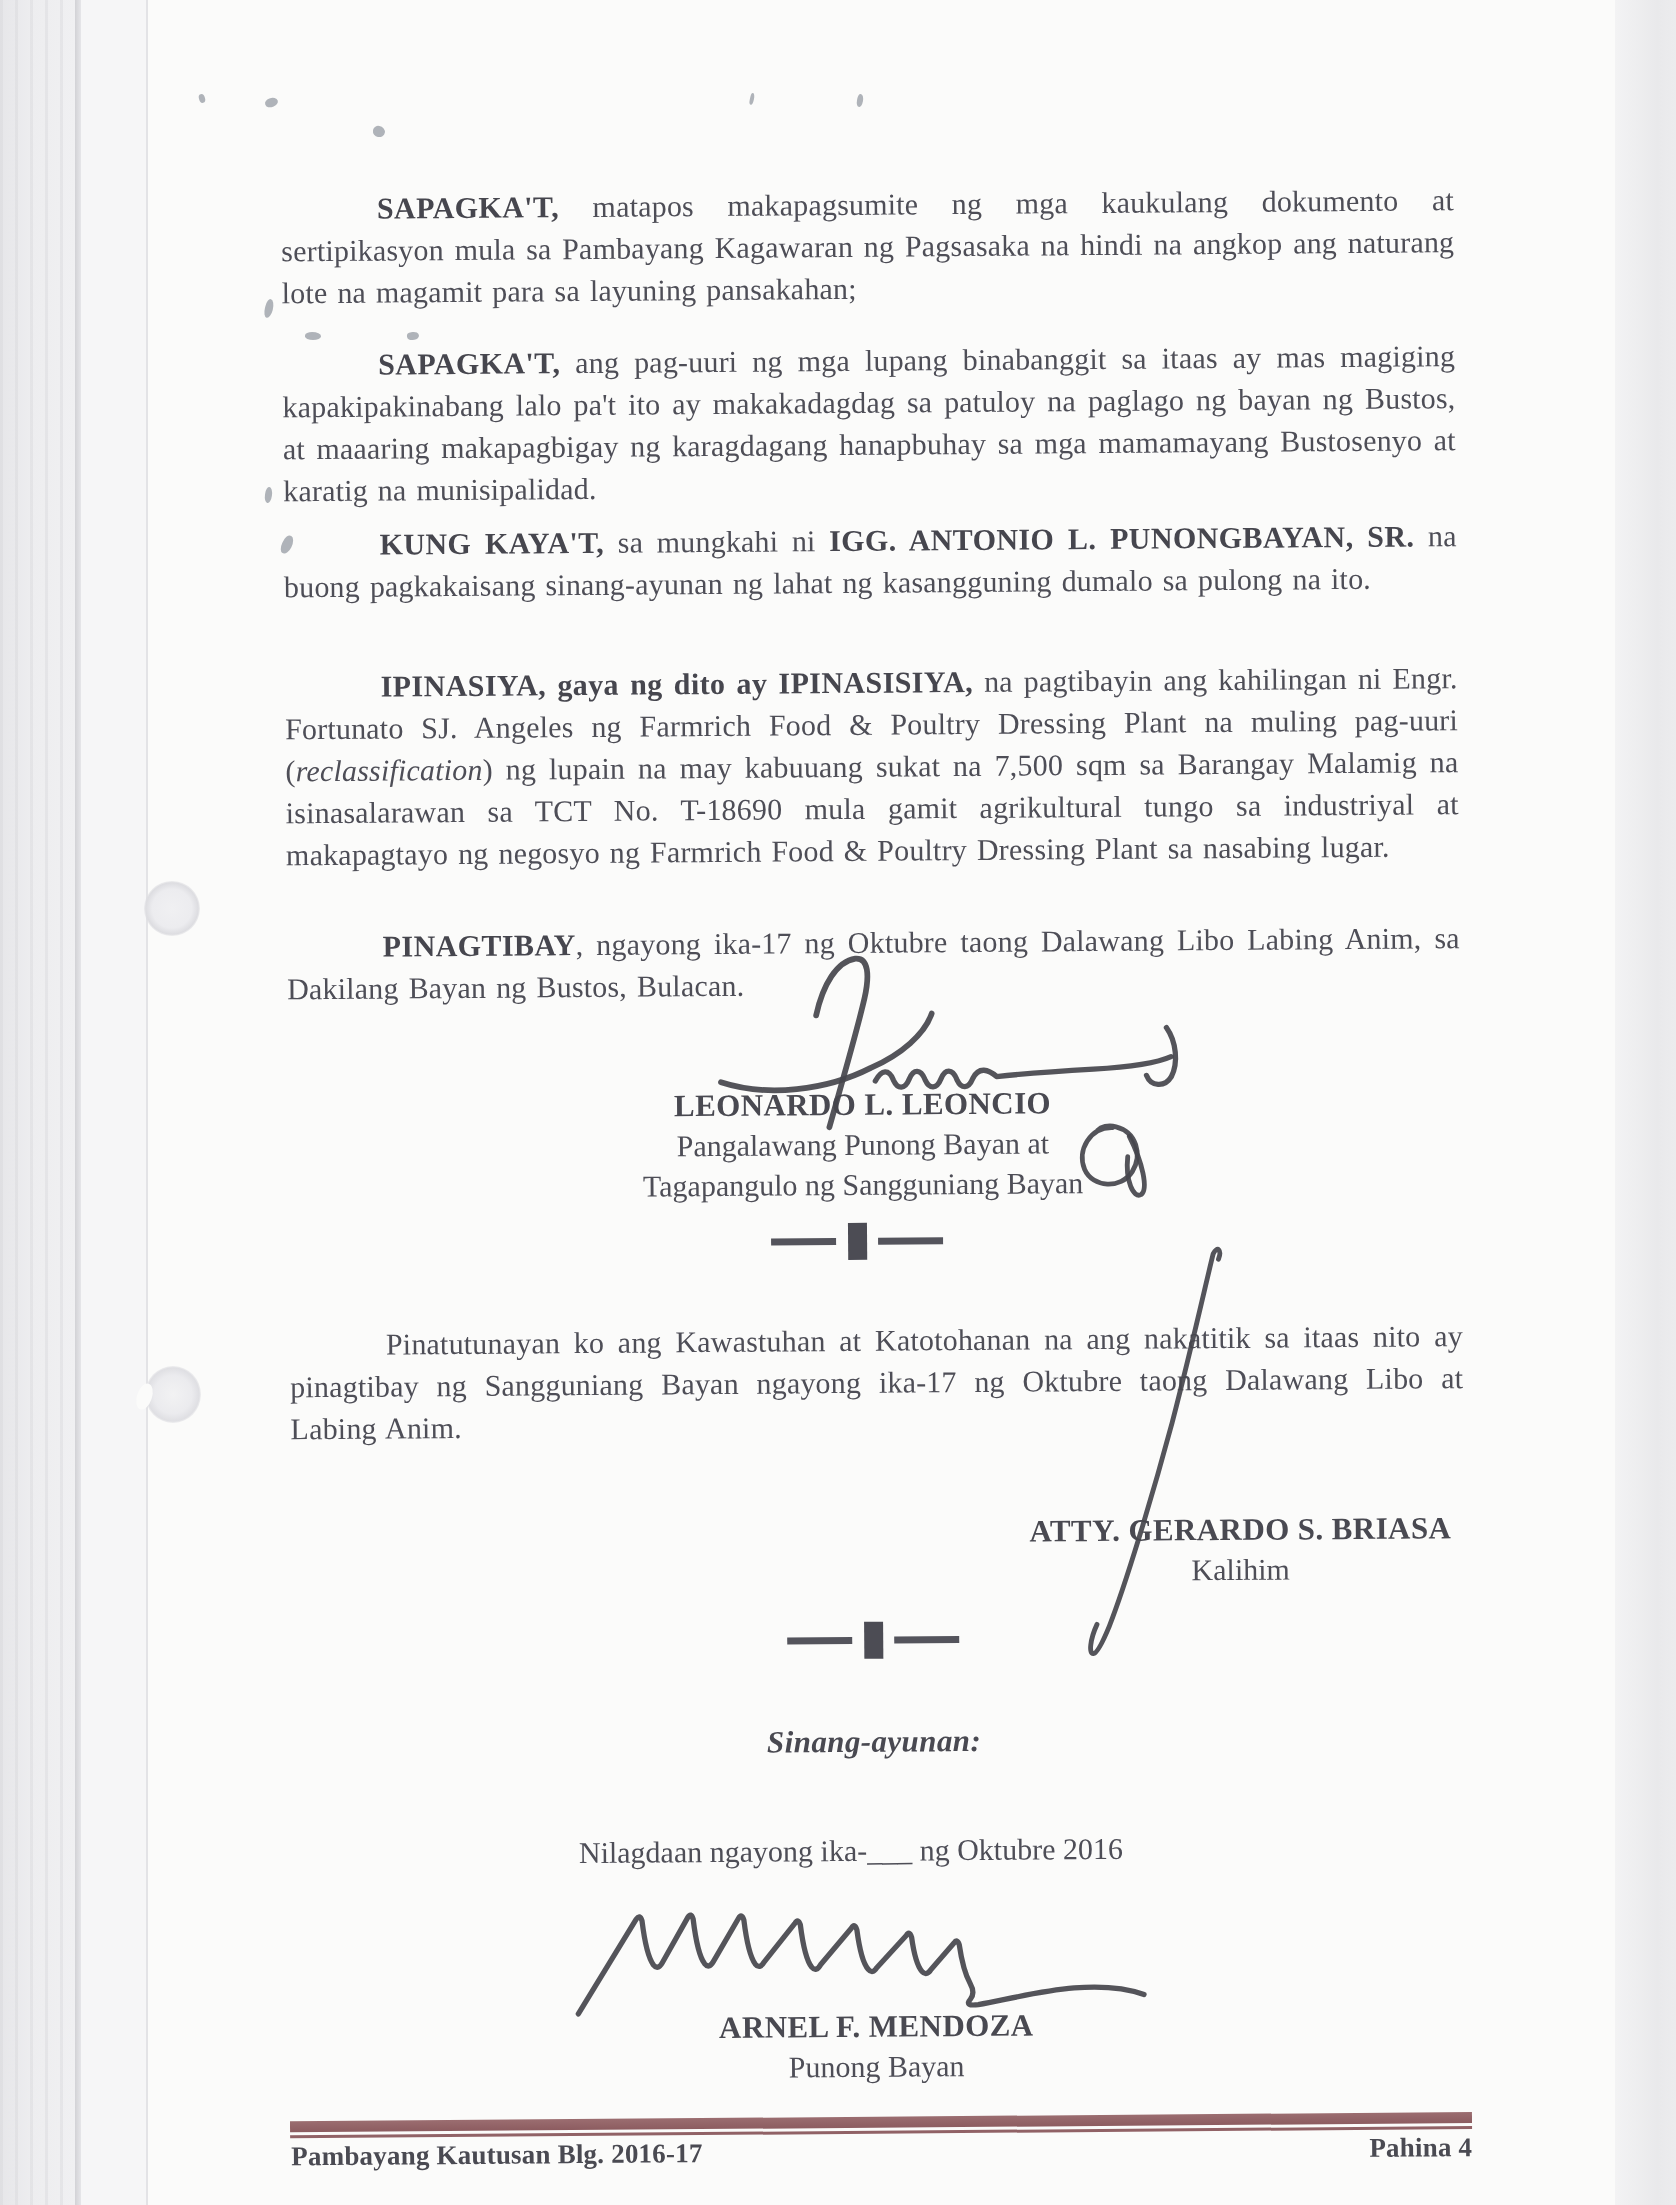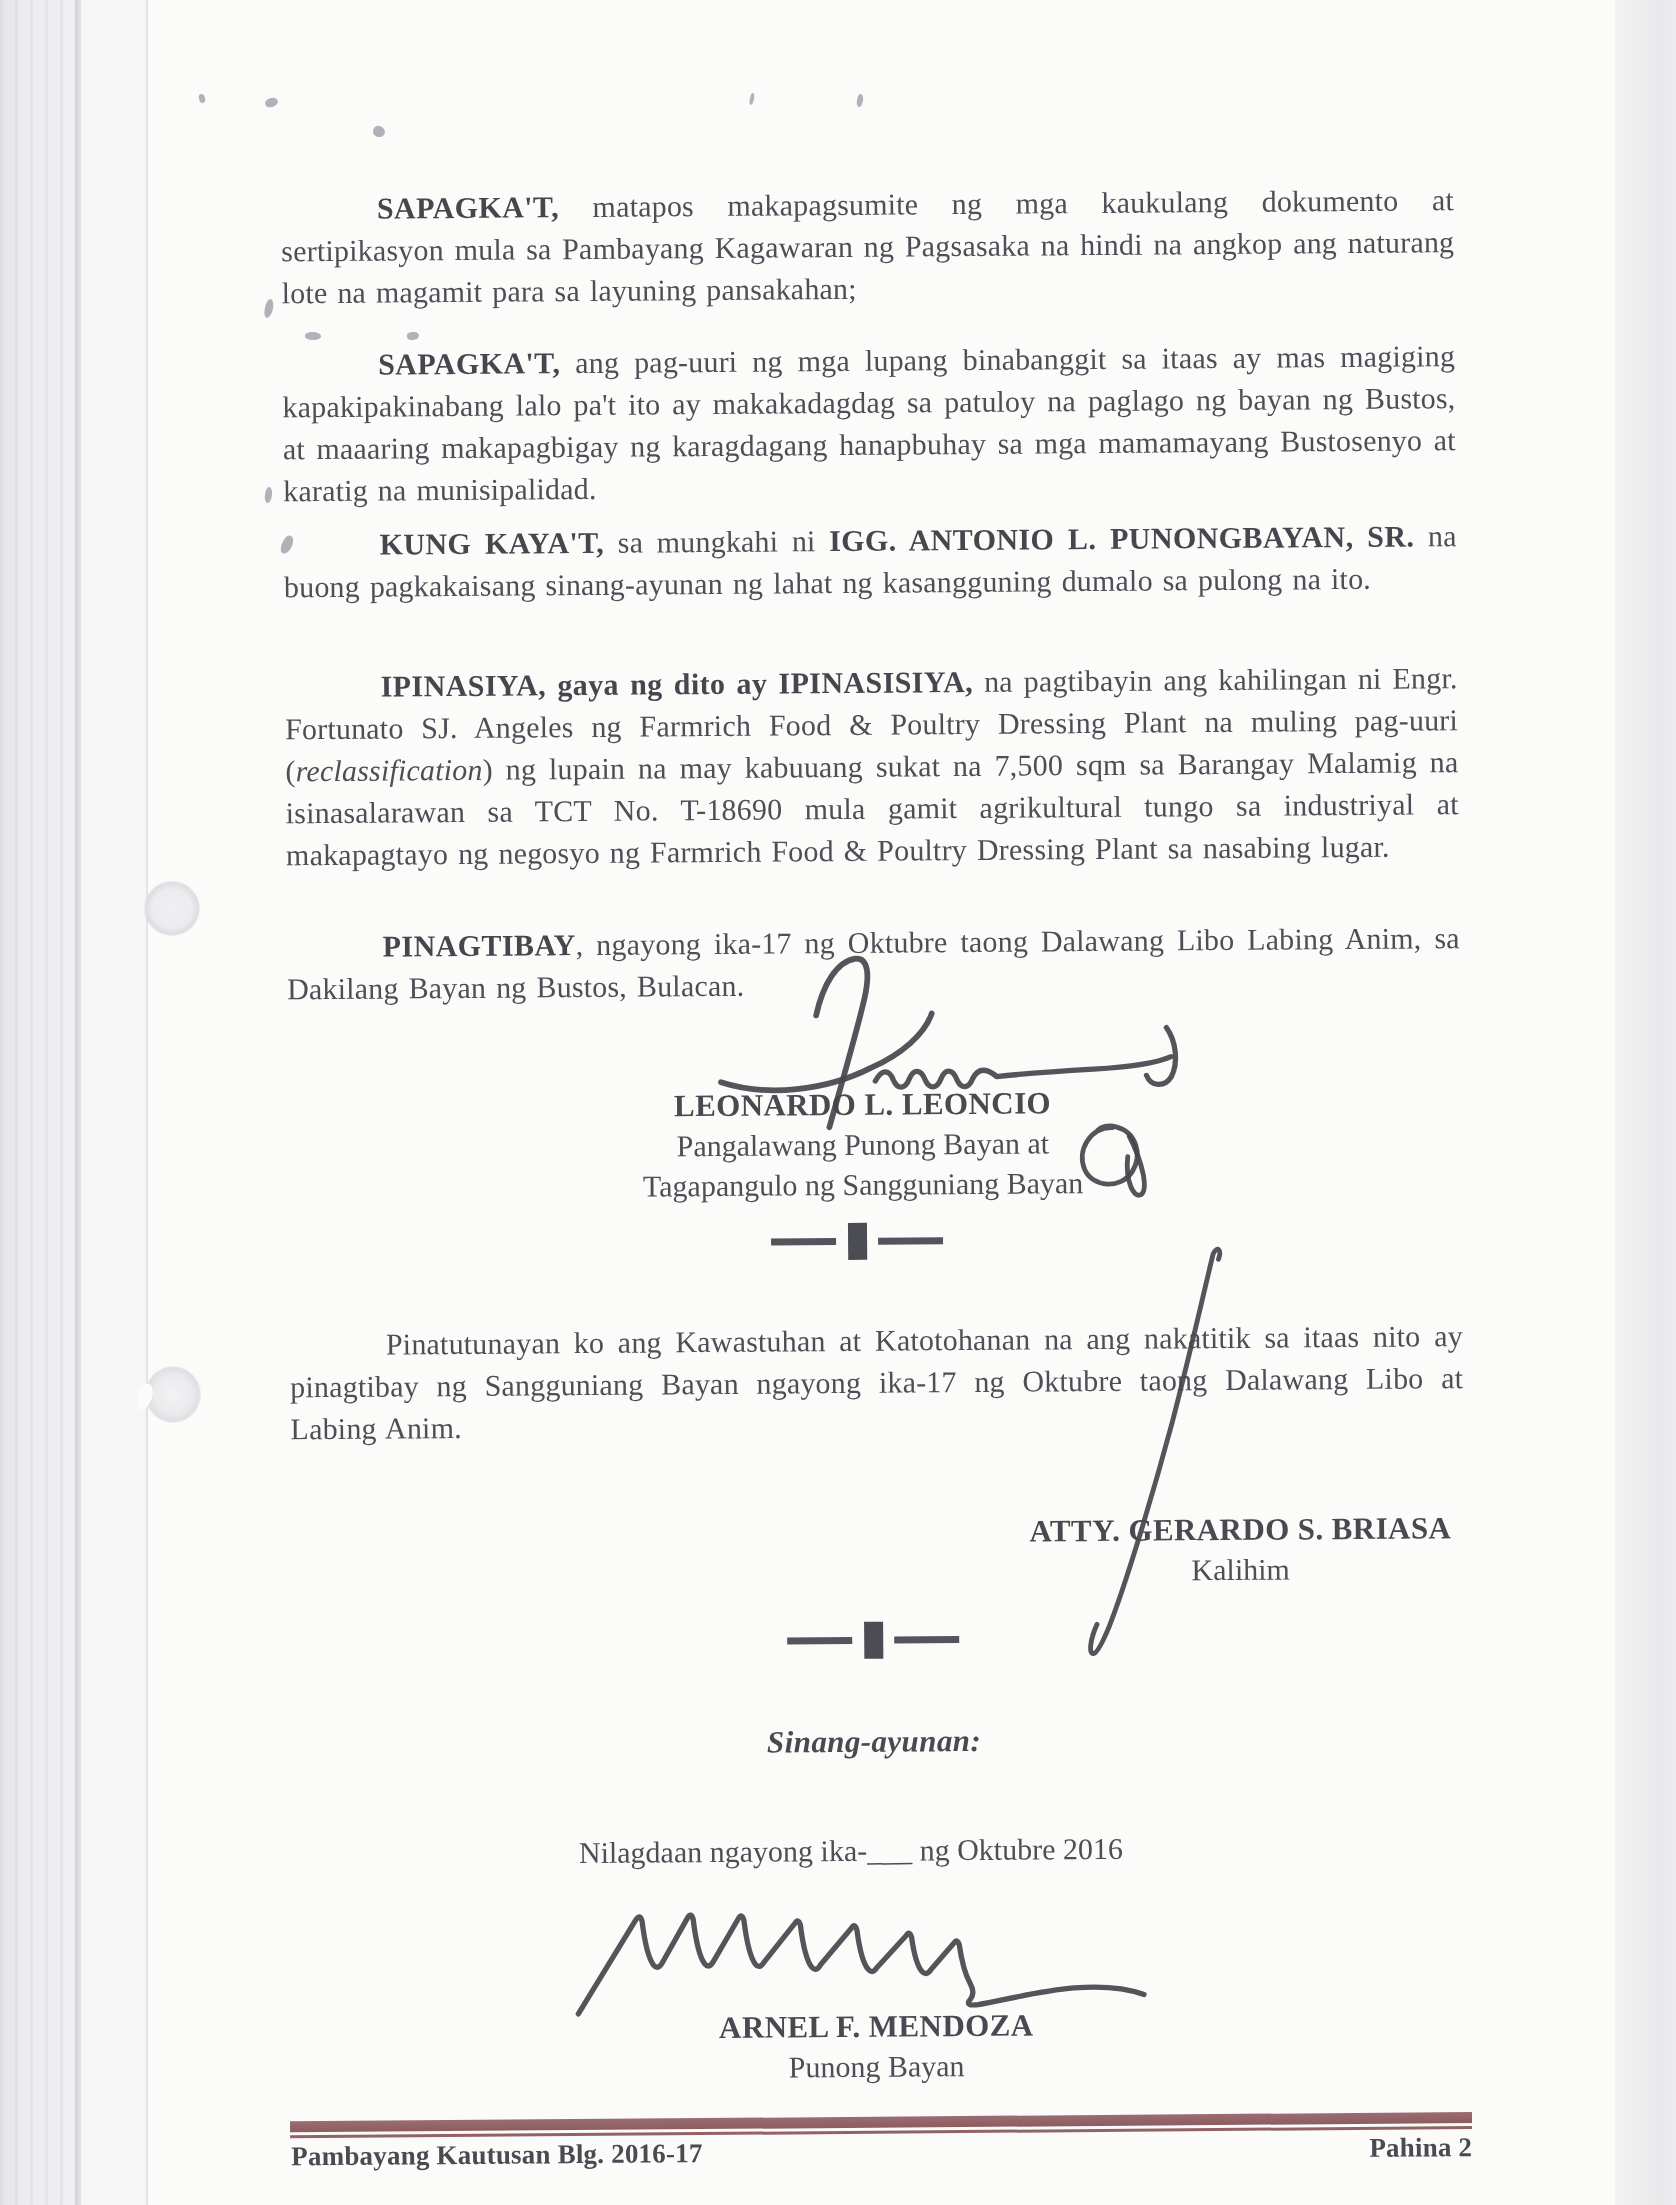--- a/index.html
+++ b/index.html
@@ -133,21 +133,21 @@
       <div class="sig-title">Punong Bayan</div>
     </div>
 
     <div class="footer-rule">
       <div class="bar"></div>
       <div class="gap"></div>
       <div class="thin"></div>
     </div>
     <div class="footer-text">
       <span>Pambayang Kautusan Blg. 2016-17</span>
-      <span>Pahina 2</span>
+      <span>Pahina 4</span>
     </div>
 
     <svg class="sigs" viewBox="0 0 3800 6000">
 
       <g>
         <path style="stroke-width:13px" d="M1635 2452 C1740 2487 1875 2472 1975 2422 C2045 2392 2098 2346 2114 2300"></path>
         <path style="stroke-width:13px" d="M1852 2302 C1868 2232 1900 2180 1942 2174 C1972 2172 1974 2212 1962 2264 C1946 2332 1916 2432 1880 2556"></path>
         <path style="stroke-width:12px" d="M1985 2452 C2000 2425 2016 2425 2026 2450 C2036 2472 2052 2472 2062 2448 C2072 2425 2088 2425 2098 2450 C2108 2472 2124 2472 2134 2448 C2144 2425 2160 2425 2170 2450 C2180 2472 2196 2472 2206 2448 C2220 2420 2242 2428 2260 2444 C2302 2440 2400 2433 2480 2429 C2560 2425 2622 2417 2656 2402"></path>
         <path style="stroke-width:12px" d="M2646 2336 C2668 2368 2673 2416 2656 2448 C2641 2472 2610 2470 2600 2444"></path>
       </g>

